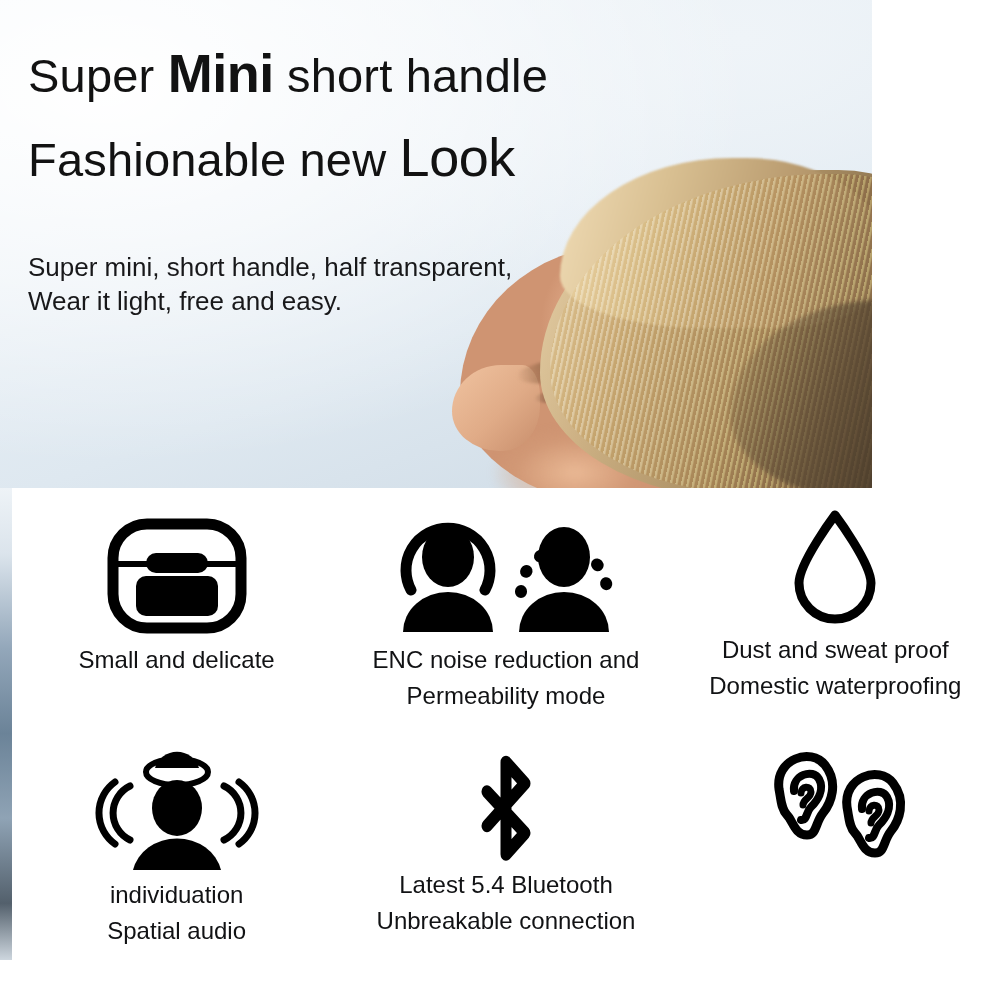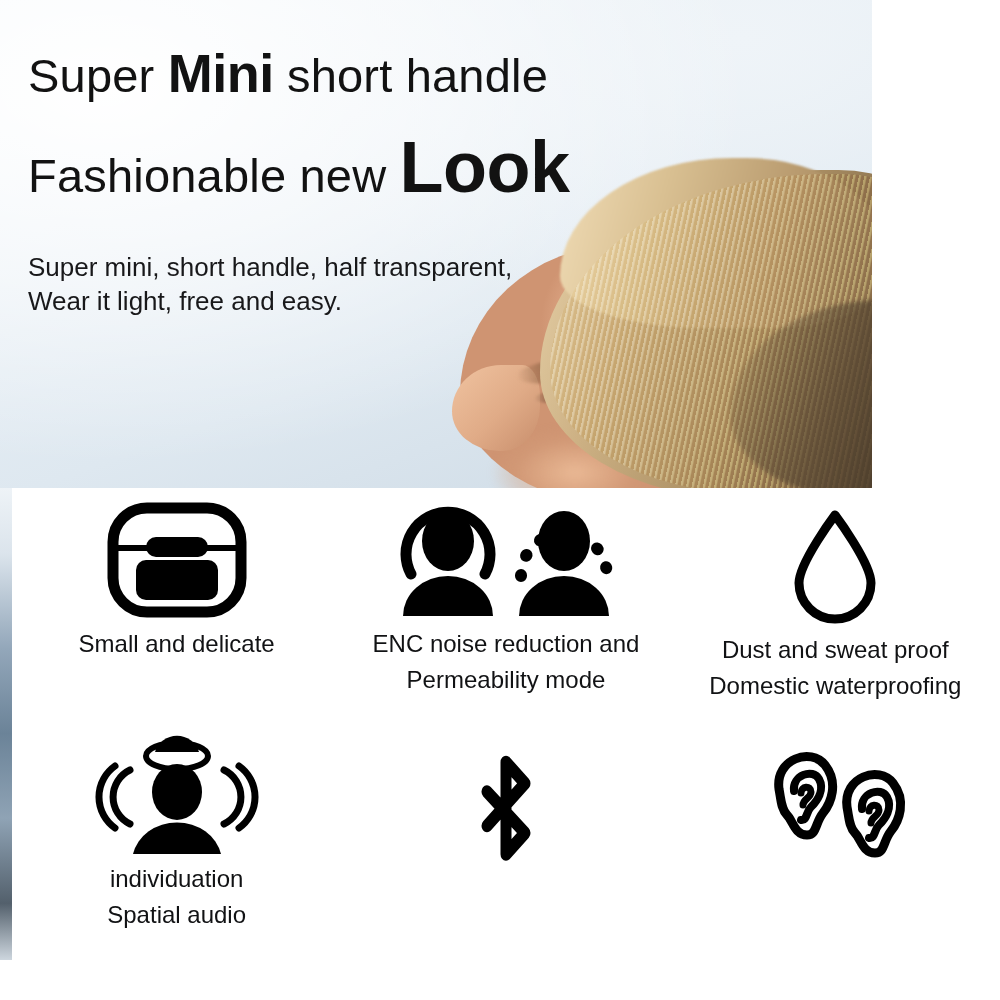--- a/index.html
+++ b/index.html
@@ -112,21 +112,21 @@
   
   .title-block { position:absolute; left:0; top:0; width:1000px; }
   .headline {
     color:#121212;
     letter-spacing:0.2px;
     white-space:nowrap;
   }
   .headline-1 { position:absolute; left:28px; top:42px; font-size:47px; font-weight:400; }
   .headline-1 .em { font-size:54px; font-weight:700; letter-spacing:-0.5px; }
   .headline-2 { position:absolute; left:28px; top:126px; font-size:47px; font-weight:400; }
-  .headline-2 .em { font-size:72px; font-weight:700; letter-spacing:-0.5px; }
+  .headline-2 .em { font-size:54px; font-weight:400; letter-spacing:-0.5px; }
 
   .model {
     position:absolute; right:22px; top:52px;
     font-family:"DejaVu Sans Mono", monospace;
     font-size:19px; color:#151515; letter-spacing:1px; font-weight:400;
   }
 
   .subcopy {
     position:absolute; left:28px; top:250px;
     font-size:26px; line-height:34px; color:#18181a; font-weight:400;
@@ -146,21 +146,21 @@
     position:absolute; left:12px; top:488px; width:988px; height:512px;
     background:#ffffff;
   }
   .grid {
     position:absolute; left:0; top:0; width:988px; height:470px;
     display:grid;
     grid-template-columns:1fr 1fr 1fr;
     grid-template-rows:1fr 1fr;
   }
   .cell { position:relative; display:flex; flex-direction:column; align-items:center; }
-  .cell.r1 { padding-top:8px; }
+  .cell.r1 { padding-top:24px; }
   .cell.r2 { padding-top:18px; }
   .icon-wrap { height:128px; display:flex; align-items:center; justify-content:center; }
   .cell.r2 .icon-wrap { height:120px; }
   .caption {
     text-align:center; color:#111214; font-size:24px; line-height:36px;
     font-weight:400; white-space:pre-line; margin-top:2px;
   }
   .cell.r2 .caption { margin-top:6px; }
   svg { display:block; }
 </style>
@@ -270,20 +270,22 @@
         <div class="caption">individuation
 Spatial audio</div>
       </div>
 
       <div class="cell r2">
         <div class="icon-wrap">
           <svg width="112" height="124" viewBox="0 0 112 124" aria-hidden="true">
             <path d="M 37 37 L 75 72 L 56 90 L 56 12 L 75 30 L 37 66" fill="none" stroke="#000" stroke-width="11" stroke-linejoin="round" stroke-linecap="round" transform="translate(0,9) scale(1,1.18)"></path>
           </svg>
         </div>
+        <div class="caption">Latest 5.4 Bluetooth
+Unbreakable connection</div>
       </div>
 
       <div class="cell r2">
         <div class="icon-wrap">
           <svg width="172" height="120" viewBox="0 0 172 120" aria-hidden="true">
             <g fill="none" stroke="#000" stroke-width="9" stroke-linecap="round" stroke-linejoin="round">
 
               <path d="M 30 48 C 26 18 62 6 76 24 C 90 42 82 62 74 72 C 66 82 68 94 58 94 C 46 94 44 80 38 74 C 32 68 32 58 30 48 Z"></path>
               <path d="M 45 50 C 43 34 64 27 70 38 C 76 49 68 60 62 66 C 57 71 58 80 52 79" stroke-width="8"></path>
               <path d="M 52 52 C 52 45 62 44 62 51 C 62 57 54 58 54 64" stroke-width="7"></path>

